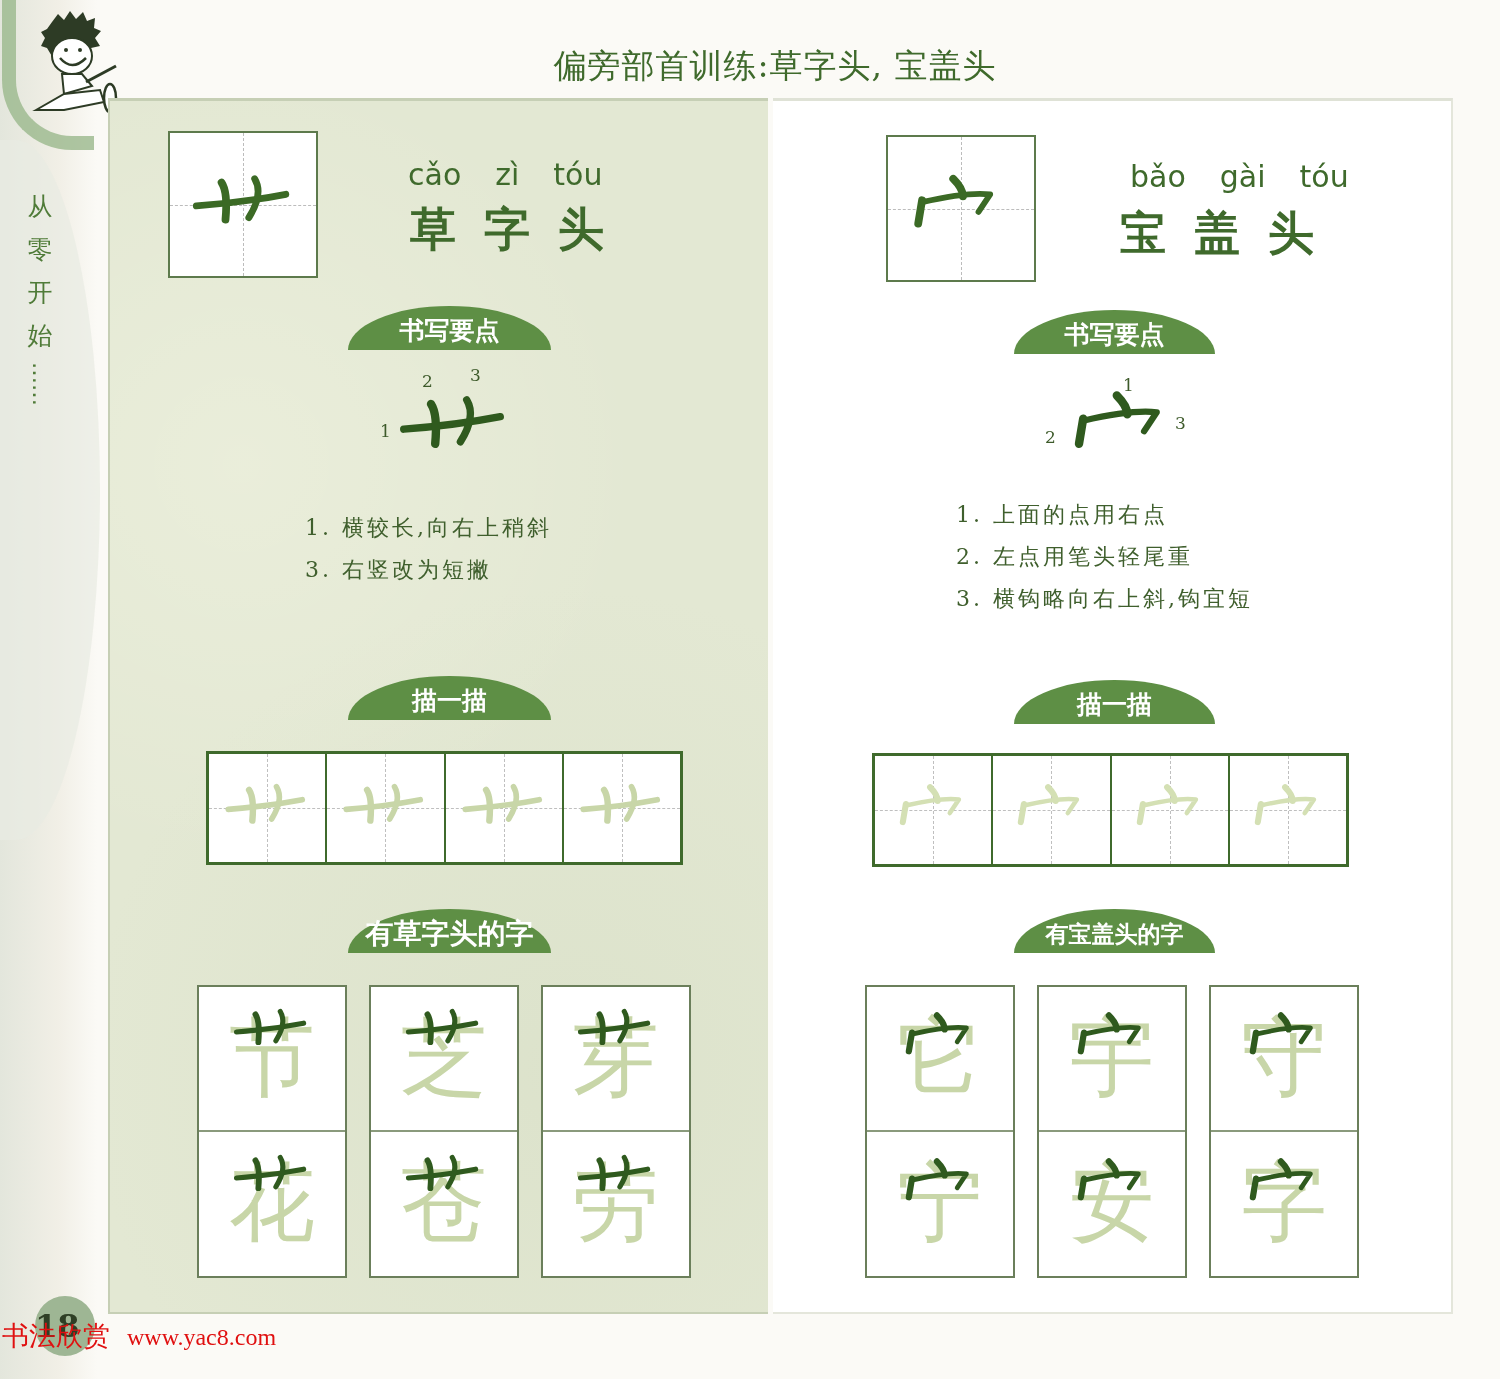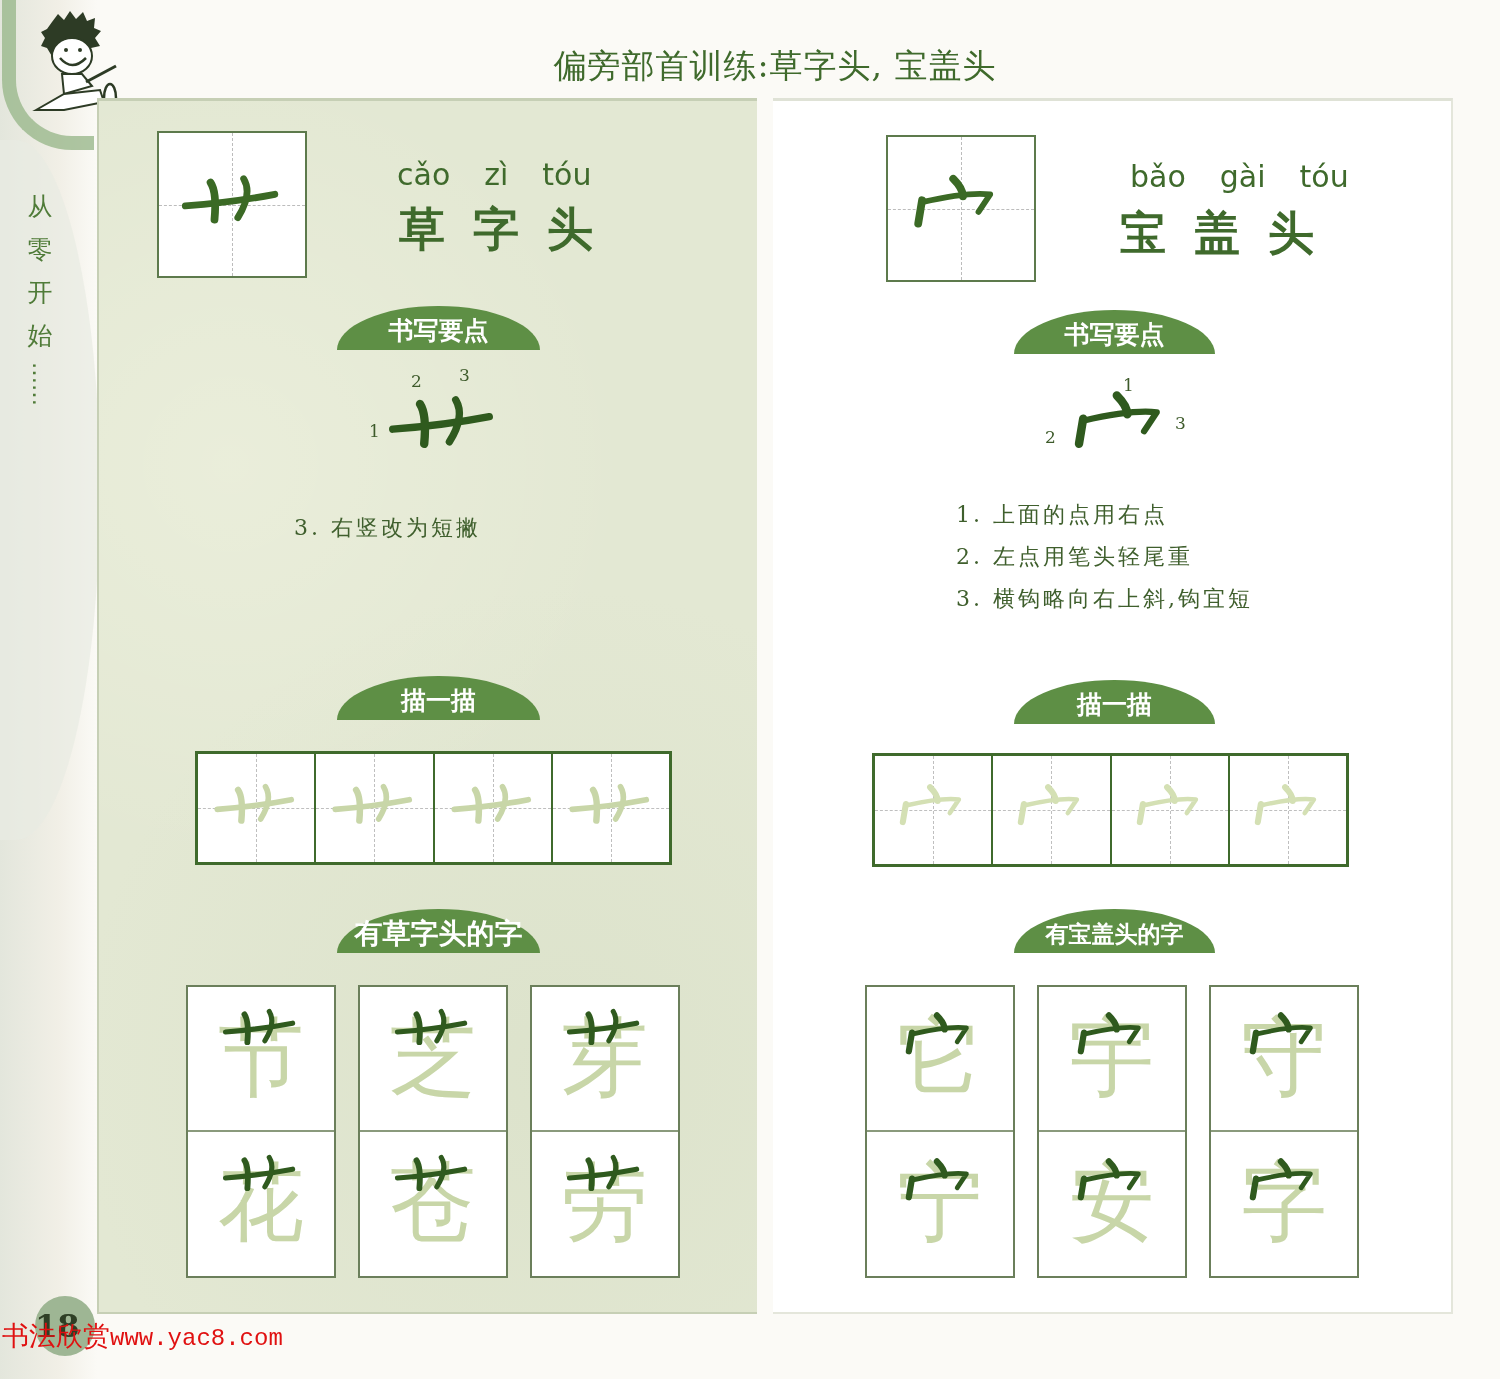--- a/index.html
+++ b/index.html
@@ -38,21 +38,21 @@
   .page-header {
     position: absolute; left: 0; top: 44px; width: 1550px; text-align: center;
     font-family: "DejaVu Serif", "Liberation Serif", serif;
     font-size: 33px; color: #3f6a2c; letter-spacing: 1px;
   }
 
   .panel {
     position: absolute; top: 98px; height: 1216px;
   }
   .panel.left {
-    left: 97px; width: 660px;
+    left: 108px; width: 660px;
     background: #e3e8d3;
     background-image:
       radial-gradient(circle at 20% 30%, rgba(255,255,240,.25) 0, transparent 40%),
       radial-gradient(circle at 70% 80%, rgba(200,210,180,.25) 0, transparent 45%);
     border-top: 3px solid #c6cfb5;
     border-left: 2px solid #c6cfb5;
     border-bottom: 2px solid #c6cfb5;
   }
   .panel.right {
     left: 773px; width: 680px;
@@ -131,21 +131,21 @@
   .page-number {
     position: absolute; left: 35px; top: 1296px; width: 60px; height: 60px;
     border-radius: 50%; background: #9eb694;
     font-family: "DejaVu Serif", "Liberation Serif", serif; font-weight: bold;
     font-size: 32px; color: #2e3f25; text-align: left; line-height: 60px;
   }
   .watermark {
     position: absolute; left: 2px; top: 1318px; font-size: 27px; color: #e01010;
     font-family: "DejaVu Serif", "Liberation Serif", serif; white-space: nowrap;
   }
-  .watermark .url { font-family: Liberation Mono, monospace; font-size: 24px; margin-left: 0; }
+  .watermark .url { font-family: Liberation Serif, serif; font-size: 24px; margin-left: 17px; }
 </style>
 </head>
 <body>
 
 <svg width="0" height="0" style="position:absolute">
   <defs>
     <g id="cao-rad">
       <path d="M-46,4 C-20,2 20,-3 46,-8" stroke="currentColor" stroke-width="7" fill="none" stroke-linecap="round"></path>
       <path d="M-20,-20 C-16,-14 -14,-4 -16,18" stroke="currentColor" stroke-width="8" fill="none" stroke-linecap="round"></path>
       <path d="M14,-24 C20,-14 18,0 8,16" stroke="currentColor" stroke-width="7" fill="none" stroke-linecap="round"></path>
@@ -207,20 +207,21 @@
   <div class="stroke-figure" style="left:270px; top:268px; width:150px; height:90px;">
     <svg viewBox="0 0 150 90" width="150" height="90" style="color:#2f5a1e">
       <use href="#cao-rad" transform="translate(72,56) scale(1.05)"></use>
     </svg>
     <span class="stroke-num" style="left:0; top:52px;">1</span>
     <span class="stroke-num" style="left:42px; top:2px;">2</span>
     <span class="stroke-num" style="left:90px; top:-4px;">3</span>
   </div>
 
   <ul class="tips" style="left:195px; top:406px;">
+    <li>1. 横较长,向右上稍斜</li>
     <li>3. 右竖改为短撇</li>
   </ul>
 
   <div class="dome" style="left:238px; top:575px; width:203px;">描一描</div>
 
   <div class="trace-row" style="left:96px; top:650px; width:477px;">
     <div class="trace-cell">
         <div class="hline"></div>
         <div class="vline"></div>
         <svg viewBox="-60 -57 120 114" style="color:#c8d6a8">

